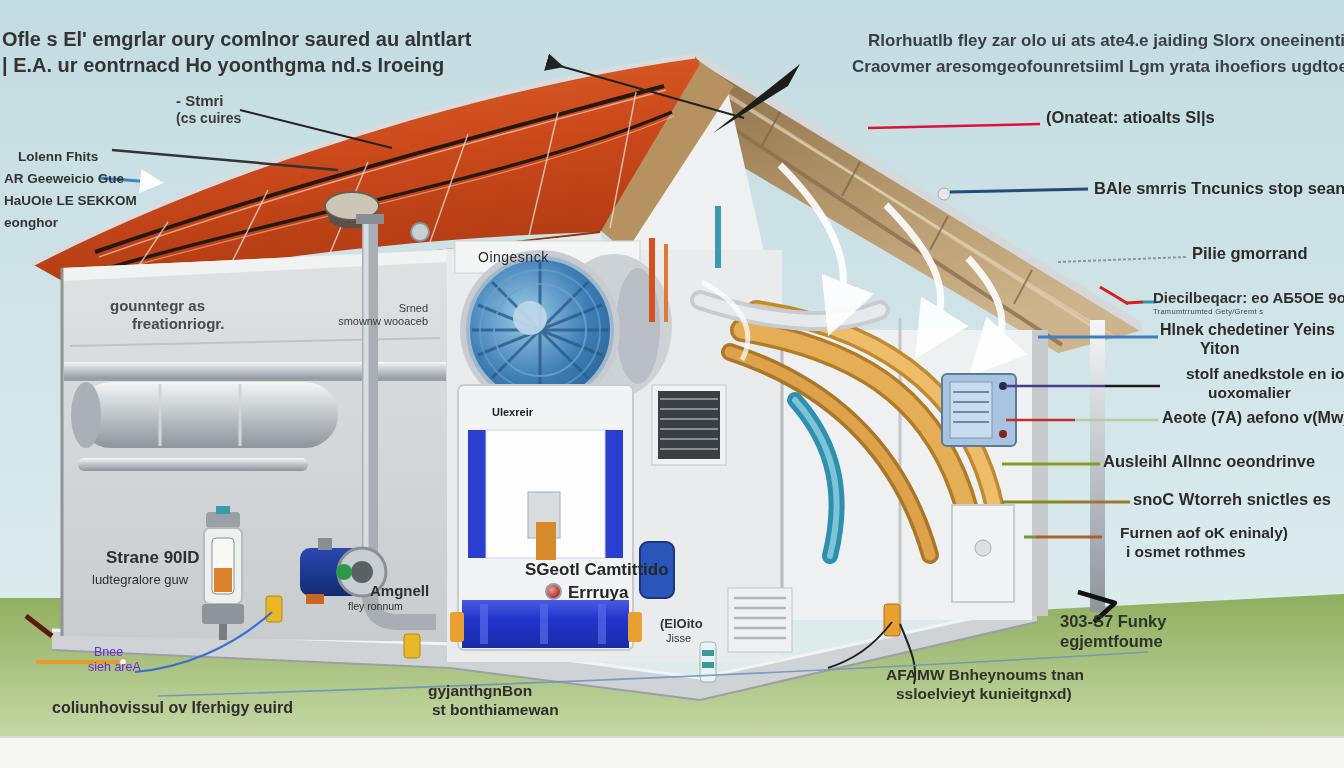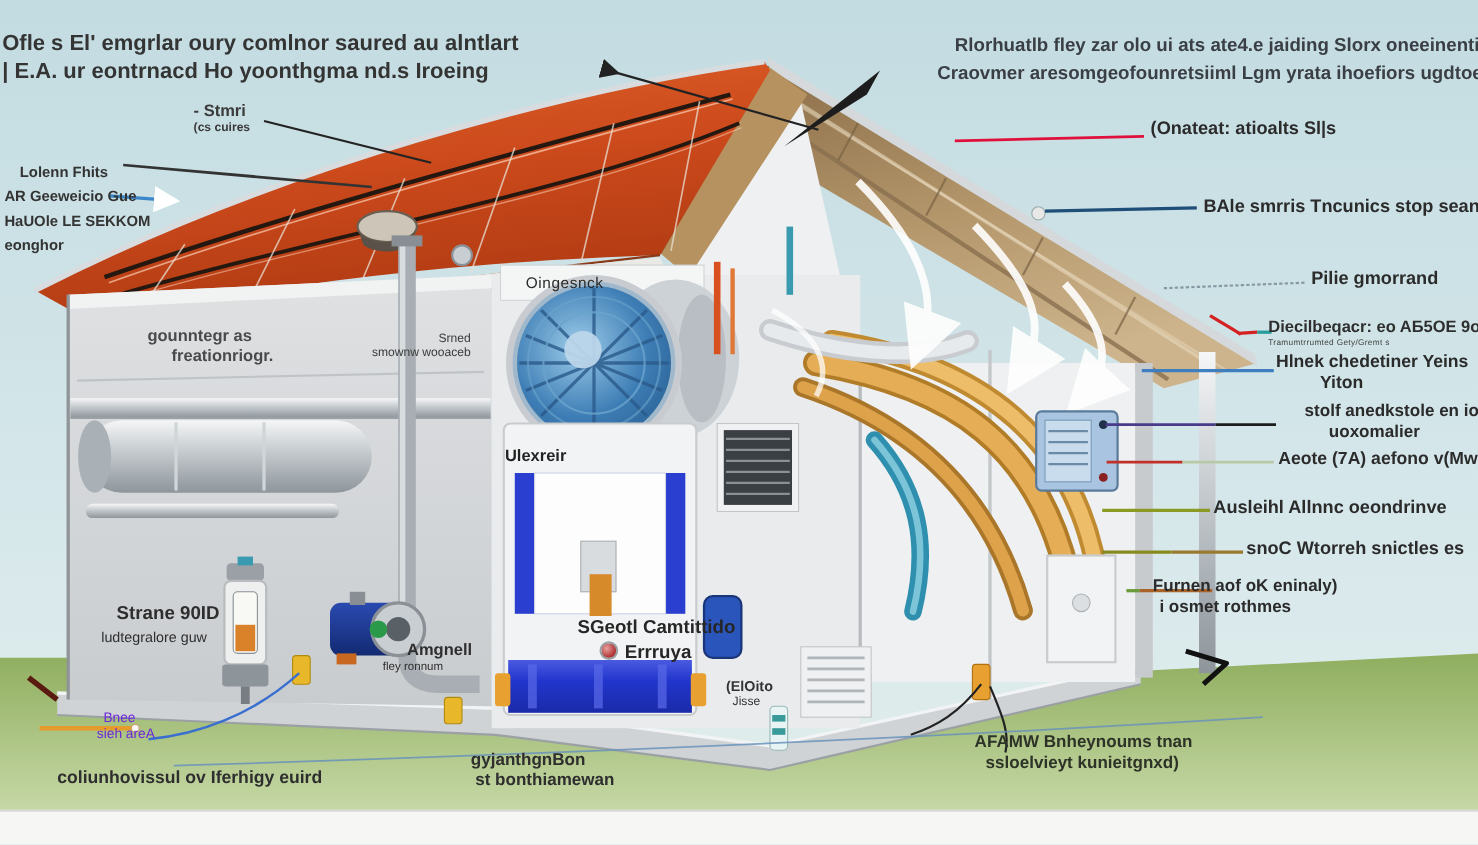--- a/index.html
+++ b/index.html
@@ -328,46 +328,46 @@
   <div>| E.A. ur eontrnacd Ho yoonthgma nd.s Iroeing</div>
 </div>
 
 <div class="lbl para-tr" style="left:852px;top:28px;width:700px;">
   <div style="margin-left:16px;">Rlorhuatlb fley zar olo ui ats ate4.e jaiding Slorx oneeinentiig Ellk</div>
   <div>Craovmer aresomgeofounretsiiml Lgm yrata ihoefiors ugdtoe slilittreage</div>
 </div>
 
 <div class="lbl" style="left:176px;top:92px;font-size:15px;font-weight:600;color:#3a3a3a;">
   <div>- Stmri</div>
-  <div style="font-size:11px;">(cs cuires</div>
+  <div style="font-size:14px;">(cs cuires</div>
 </div>
 
 
 <div class="lbl b" style="left:4px;top:146px;font-size:13.5px;color:#333;line-height:1.62;">
   <div style="margin-left:14px;">Lolenn Fhits</div>
   <div>AR Geeweicio Gue</div>
   <div>HaUOle LE SEKKOM</div>
   <div>eonghor</div>
 </div>
 
-<div class="lbl sb" style="left:134px;top:297px;font-size:15px;color:#4a4a4a;">
+<div class="lbl sb" style="left:110px;top:297px;font-size:15px;color:#4a4a4a;">
   <div>gounntegr as</div>
   <div style="margin-left:22px;">freationriogr.</div>
 </div>
 
 <div class="lbl" style="left:336px;top:302px;width:92px;text-align:right;font-size:11px;color:#3a3a3a;">
   <div>Srned</div>
   <div>smownw wooaceb</div>
 </div>
 
 <div class="lbl" style="left:478px;top:249px;font-size:14px;letter-spacing:.5px;color:#2a2a2a;">
   <div>Oingesnck</div>
 </div>
 
-<div class="lbl b" style="left:459px;top:406px;font-size:15px;color:#222;">
+<div class="lbl b" style="left:492px;top:406px;font-size:11px;color:#222;">
   <div>Ulexreir</div>
 </div>
 
 <div class="lbl b" style="left:525px;top:560px;font-size:17px;color:#262626;">
   <div>SGeotl Camtittido</div>
   <div style="margin-top:3px;margin-left:20px;">
     <span class="dot-ico"></span><span>Errruya</span>
   </div>
 </div>
 
@@ -398,20 +398,24 @@
 <div class="lbl sb" style="left:428px;top:682px;font-size:15.5px;color:#2e2e2e;">
   <div>gyjanthgnBon</div>
   <div style="margin-left:4px;">st bonthiamewan</div>
 </div>
 
 <div class="lbl sb" style="left:886px;top:666px;font-size:15.5px;color:#2e3328;">
   <div>AFAMW Bnheynoums tnan</div>
   <div style="margin-left:10px;">ssloelvieyt kunieitgnxd)</div>
 </div>
 
+<div class="lbl rlab" style="left:1060px;top:612px;color:#2e3328;">
+  <div>303-S7 Funky</div>
+  <div>egjemtfoume</div>
+</div>
 
 <div class="lbl rlab" style="left:1046px;top:108px;">
   <div>(Onateat: atioalts Sl|s</div>
 </div>
 
 <div class="lbl rlab" style="left:1094px;top:179px;">
   <div>BAle smrris Tncunics stop seans :</div>
 </div>
 
 <div class="lbl rlab" style="left:1192px;top:244px;">
@@ -438,18 +442,18 @@
 </div>
 
 <div class="lbl rlab" style="left:1103px;top:452px;">
   <div>Ausleihl Allnnc oeondrinve</div>
 </div>
 
 <div class="lbl rlab" style="left:1133px;top:490px;">
   <div>snoC Wtorreh snictles es</div>
 </div>
 
-<div class="lbl rlab" style="left:1048px;top:524px;font-size:15.5px;">
+<div class="lbl rlab" style="left:1120px;top:524px;font-size:15.5px;">
   <div>Furnen aof oK eninaly)</div>
   <div style="margin-left:6px;">i osmet rothmes</div>
 </div>
 
 </div>
 
 </body></html>

